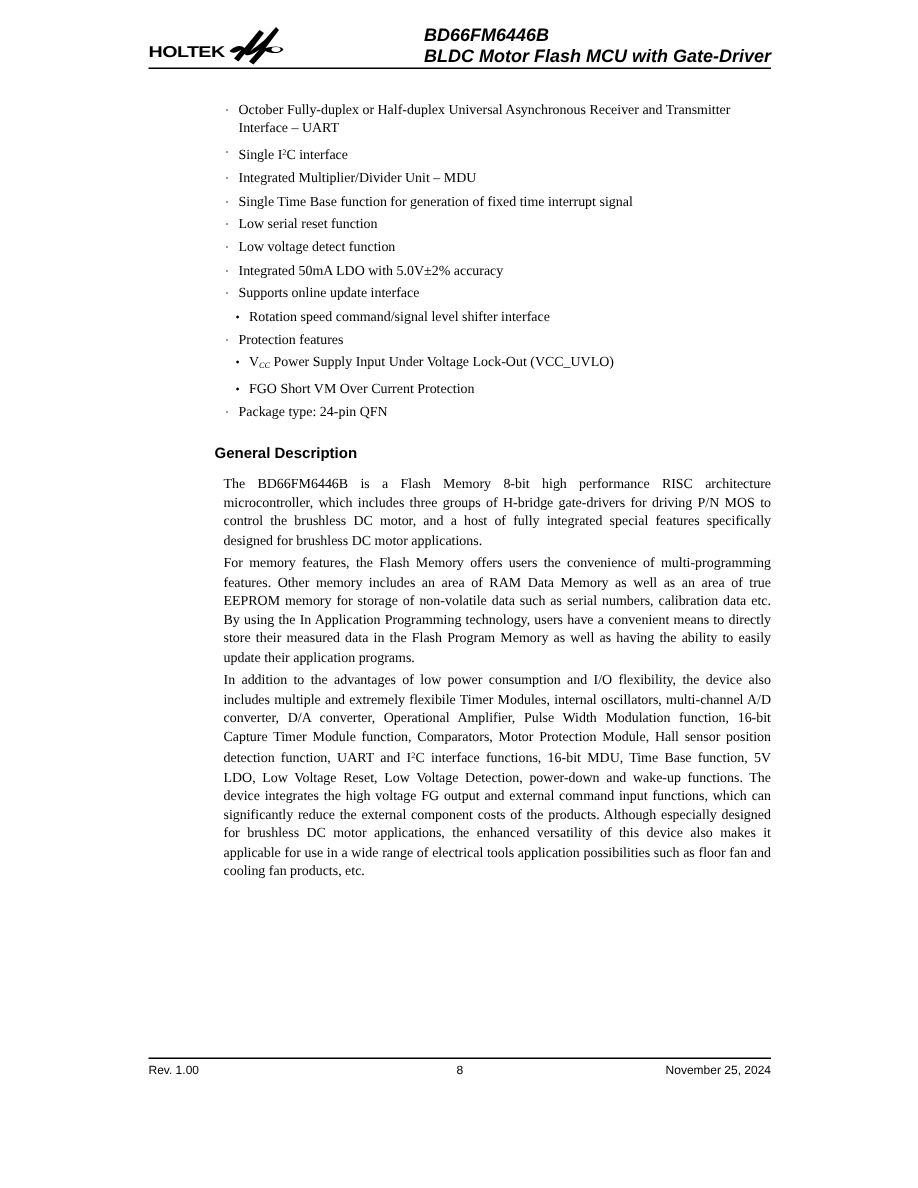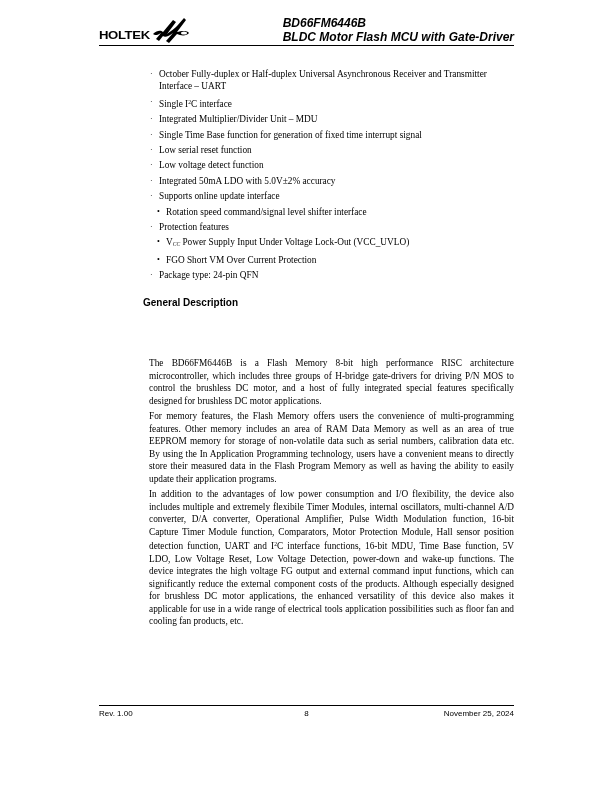--- a/index.html
+++ b/index.html
@@ -16,21 +16,21 @@
     .bullets { position: absolute; left: 149px; top: 68px; width: 365px; font-family: "Liberation Serif", serif; font-size: 9.3px; line-height: 12.4px; }
     .bullet { position: relative; padding-left: 10px; margin-bottom: 3px; }
     .bullet .dot { position: absolute; left: 1px; top: 0; font-size: 8px; }
     .bullet.sub { padding-left: 17px; }
     .bullet.sub .dot { left: 8px; }
     sup.s { font-size: 5.5px; vertical-align: 3px; }
     sub.s { font-size: 5.5px; font-style: italic; vertical-align: -1px; }
 
     .section-title { position: absolute; left: 99px; top: 297px; font-family: "Liberation Sans", sans-serif; font-weight: bold; font-size: 10px; margin-left: 44px; }
 
-    .desc { position: absolute; left: 149px; top: 317px; width: 365px; font-family: "Liberation Serif", serif; font-size: 9.3px; line-height: 12.5px; text-align: justify; margin-top: 40px; }
+    .desc { position: absolute; left: 149px; top: 317px; width: 365px; font-family: "Liberation Serif", serif; font-size: 9.3px; line-height: 12.5px; text-align: justify; }
     .desc p { margin: 0 0 3px 0; }
 
     .footer-rule { position: absolute; left: 99px; top: 705px; width: 415px; height: 0; border-top: 1px solid #000; }
     .footer { position: absolute; left: 99px; top: 709px; width: 415px; font-family: "Liberation Sans", sans-serif; font-size: 8px; }
     .footer .left { position: absolute; left: 0; top: 0; text-align: center; }
     .footer .center { position: absolute; left: 0; width: 415px; text-align: center; top: 0; }
     .footer .right { position: absolute; right: 0; top: 0; }
   </style>
 </head>
 <body>

